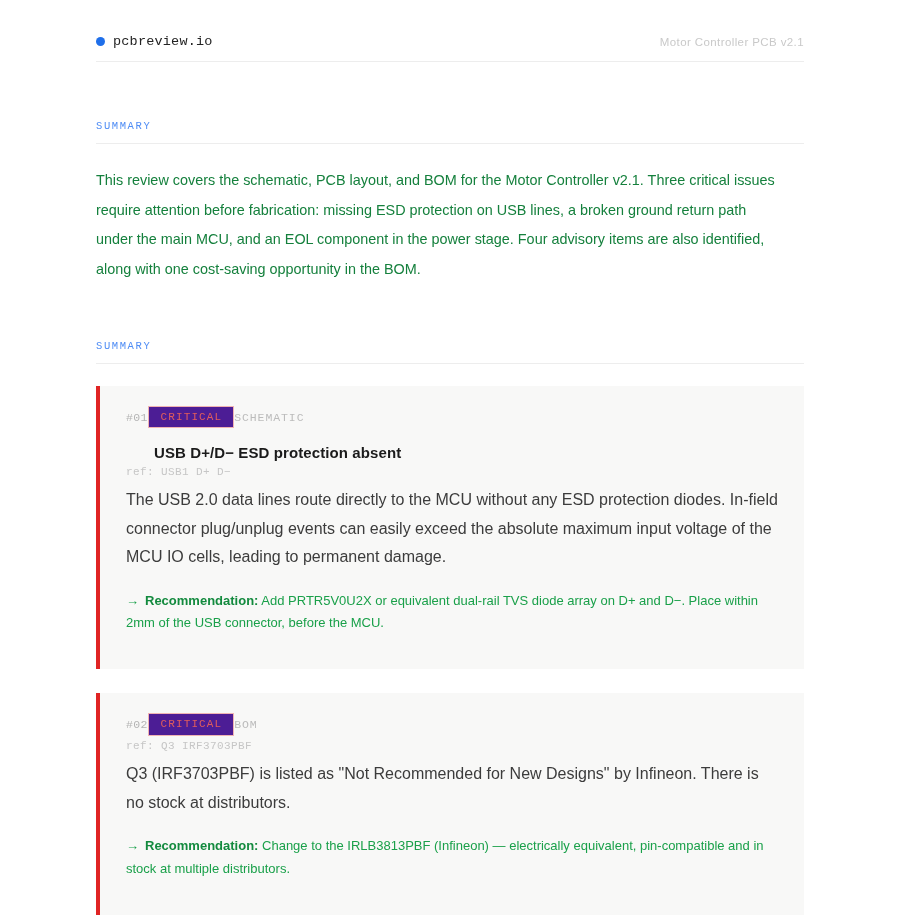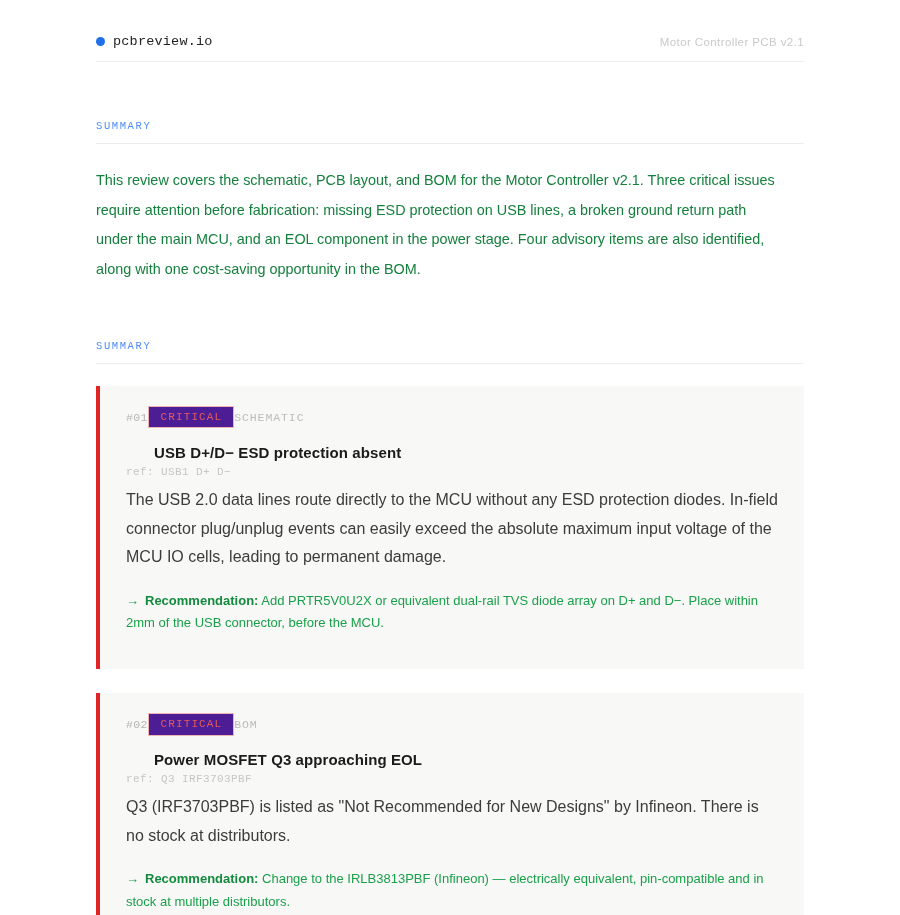--- a/index.html
+++ b/index.html
@@ -196,21 +196,20 @@
           <span class="rec-arrow">→</span><span class="rec-label">Recommendation:</span> <span>Add PRTR5V0U2X or equivalent dual-rail TVS diode array on D+ and D−. Place within 2mm of the USB connector, before the MCU.</span>
         </p>
       </div>
 
       <div class="finding-card">
         <div class="finding-meta">
           <span class="finding-index">#02</span>
           <span class="severity-badge">CRITICAL</span>
           <span class="finding-area">BOM</span>
         </div>
-        <div class="finding-title">Power MOSFET Q3 approaching EOL</div>
         <div class="finding-ref">ref: Q3 IRF3703PBF</div>
         <p class="finding-body">Q3 (IRF3703PBF) is listed as "Not Recommended for New Designs" by Infineon. There is no stock at distributors.</p>
         <p class="recommendation">
           <span class="rec-arrow">→</span><span class="rec-label">Recommendation:</span> <span>Change to the IRLB3813PBF (Infineon) — electrically equivalent, pin-compatible and in stock at multiple distributors.</span>
         </p>
       </div>
 
     </div>
   </div>
 

